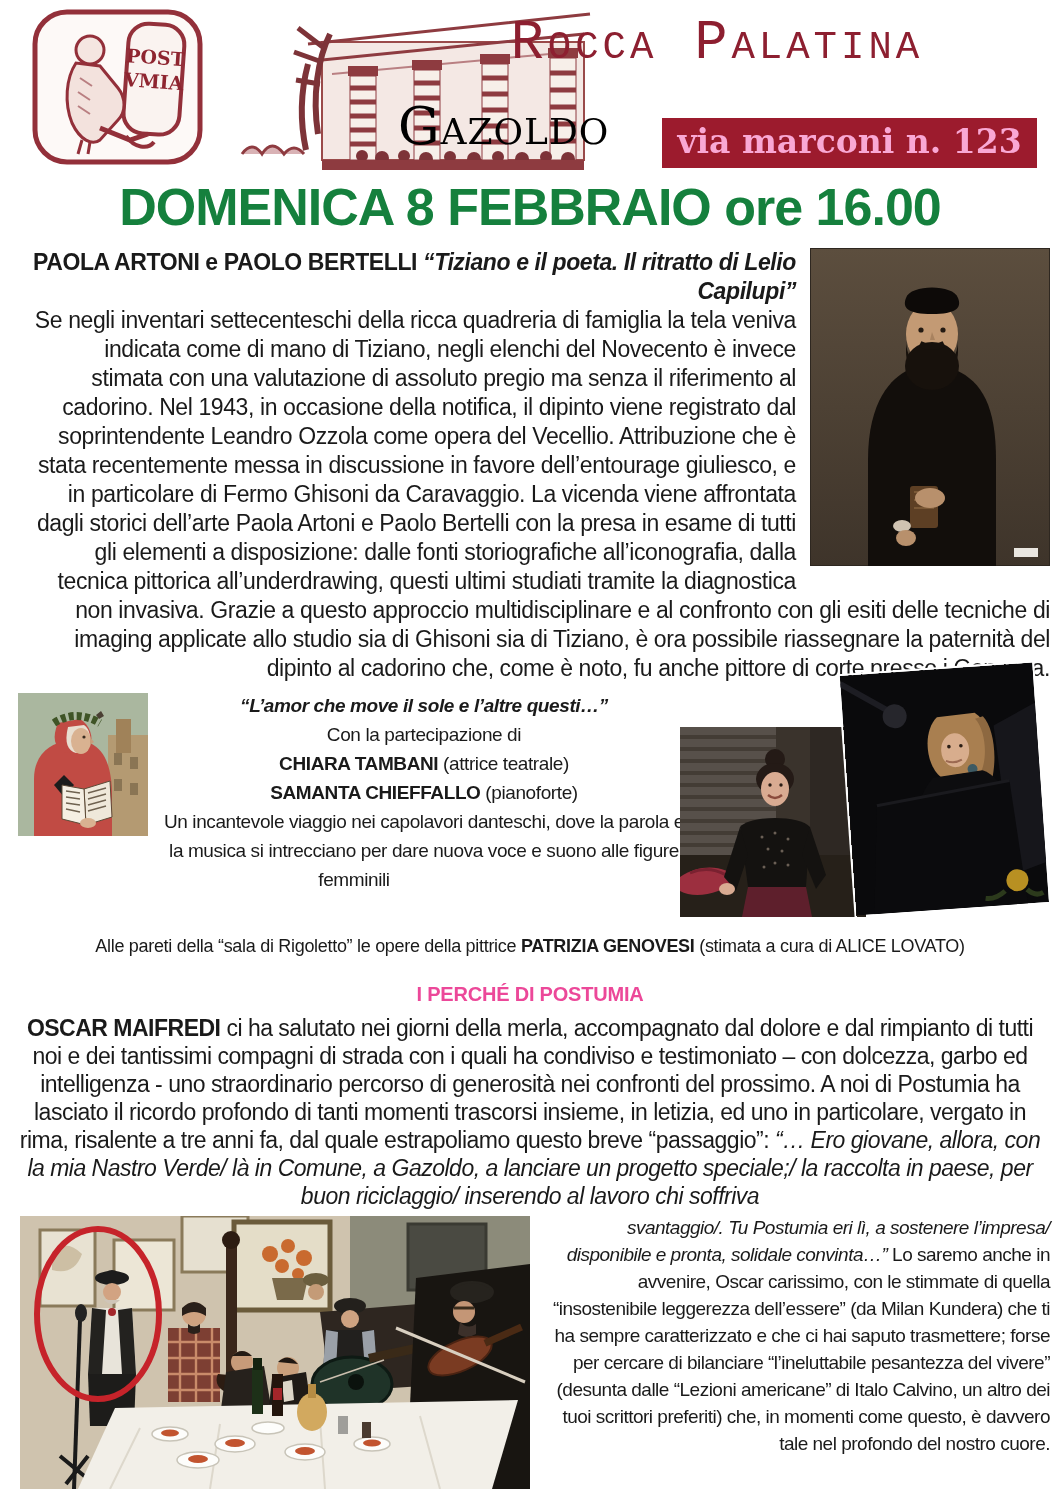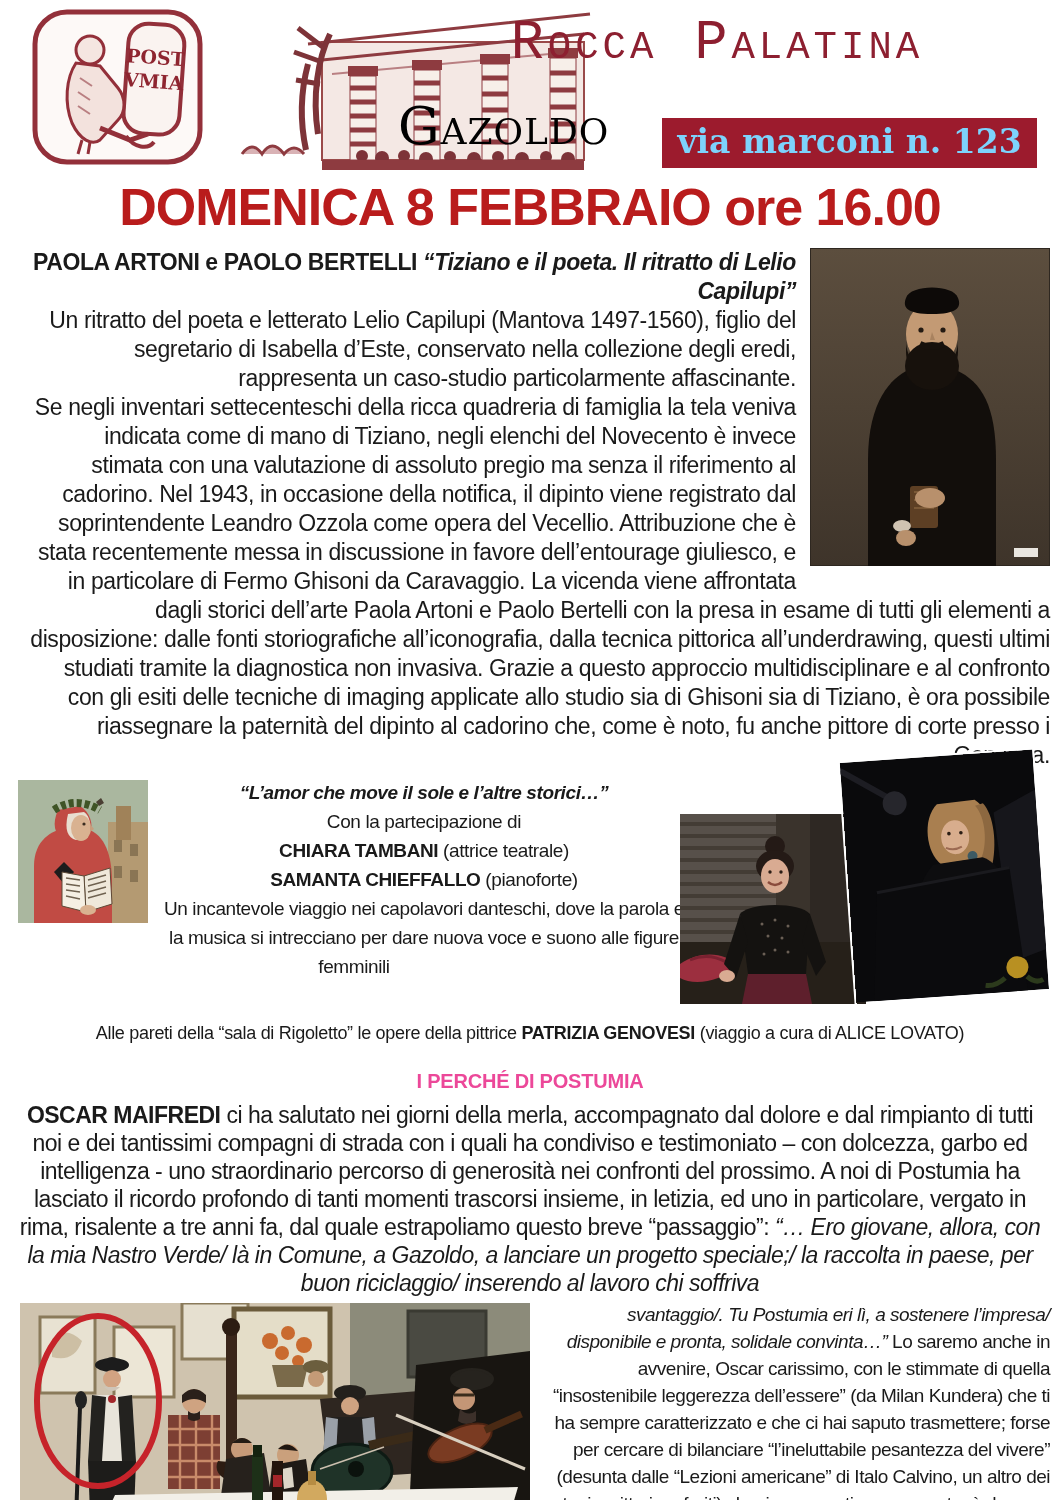--- a/index.html
+++ b/index.html
@@ -10,26 +10,26 @@
   .header{position:relative;height:172px;}
   .stamp{position:absolute;left:30px;top:8px;}
   .sketch{position:absolute;left:212px;top:4px;}
   .main-title{position:absolute;left:432px;top:14px;width:570px;text-align:center;
       font-family:Liberation Mono, monospace;font-variant:small-caps;
       font-size:55px;letter-spacing:4px;color:#8d1f30;line-height:1.1;}
   .town{position:absolute;left:398px;top:98px;
       font-family:"DejaVu Serif","Liberation Serif",serif;font-variant:small-caps;
       font-size:52px;letter-spacing:1px;color:#000000;line-height:1.1;}
   .addr-box{position:absolute;left:662px;top:118px;width:375px;height:50px;background:#9c1b2d;
-      color:#7dd3fc;font-family:"DejaVu Serif","Liberation Serif",serif;font-weight:bold;
+      color:#f9a8d4;font-family:"DejaVu Serif","Liberation Serif",serif;font-weight:bold;
       font-size:33px;text-align:center;line-height:48px;}
 
   
   .banner{margin-top:6px;text-align:center;font-weight:bold;font-size:52px;
-      letter-spacing:-1px;color:#b91c1c;line-height:1.15;}
+      letter-spacing:-1px;color:#15803d;line-height:1.15;}
 
   
   .titian{margin:10px 10px 0 30px;text-align:right;font-size:23px;line-height:29px;letter-spacing:-0.4px;}
   .portrait-wrap{float:right;width:240px;height:318px;margin:0 0 8px 14px;}
   .bold{font-weight:bold;}
   .bi{font-weight:bold;font-style:italic;}
   .it{font-style:italic;}
 
   
   .dante-wrap{position:relative;margin-top:8px;min-height:228px;clear:both;}
@@ -146,21 +146,20 @@
         <path d="M104 244 h20 M104 252 h20 M104 260 h20" stroke="#7a5836" stroke-width="2"></path>
         <ellipse cx="120" cy="250" rx="15" ry="10" fill="#b8906c"></ellipse>
         <ellipse cx="92" cy="278" rx="9" ry="6" fill="#cfc3b2"></ellipse>
         <ellipse cx="96" cy="290" rx="10" ry="8" fill="#b8906c"></ellipse>
         <rect x="204" y="300" width="24" height="9" fill="#e9e6e0"></rect>
       </svg>
     </div>
     <div>
       <span class="bold">PAOLA ARTONI e PAOLO BERTELLI </span><span class="bi">“Tiziano e il poeta. Il ritratto di Lelio Capilupi”</span>
     </div>
-    <div>Un ritratto del poeta e letterato Lelio Capilupi (Mantova 1497-1560), figlio del segretario di Isabella d’Este, conservato nella collezione degli eredi, rappresenta un caso-studio particolarmente affascinante.</div>
     <div>Se negli inventari settecenteschi della ricca quadreria di famiglia la tela veniva indicata come di mano di Tiziano, negli elenchi del Novecento è invece stimata con una valutazione di assoluto pregio ma senza il riferimento al cadorino. Nel 1943, in occasione della notifica, il dipinto viene registrato dal soprintendente Leandro Ozzola come opera del Vecellio. Attribuzione che è stata recentemente messa in discussione in favore dell’entourage giuliesco, e in particolare di Fermo Ghisoni da Caravaggio. La vicenda viene affrontata dagli storici dell’arte Paola Artoni e Paolo Bertelli con la presa in esame di tutti gli elementi a disposizione: dalle fonti storiografiche all’iconografia, dalla tecnica pittorica all’underdrawing, questi ultimi studiati tramite la diagnostica non invasiva. Grazie a questo approccio multidisciplinare e al confronto con gli esiti delle tecniche di imaging applicate allo studio sia di Ghisoni sia di Tiziano, è ora possibile riassegnare la paternità del dipinto al cadorino che, come è noto, fu anche pittore di corte presso i Gonzaga.</div>
   </div>
 
   <div class="dante-wrap">
     <div class="dante-col">
       <div class="dante-img">
         <svg width="130" height="143" viewBox="0 0 130 143">
           <rect width="130" height="143" fill="#aab79f"></rect>
           <rect x="90" y="42" width="40" height="101" fill="#b49a72"></rect>
           <rect x="98" y="26" width="15" height="34" fill="#a08259"></rect>
@@ -176,21 +175,21 @@
           <ellipse cx="63" cy="48" rx="10" ry="13" fill="#d9b291"></ellipse>
           <path d="M72 44 l4 5 l-4 3" fill="#c79d7c"></path>
           <circle cx="66" cy="44" r="1.6" fill="#3a2c20"></circle>
           <polygon points="46,82 56,92 46,104 36,92" fill="#1c1c1c"></polygon>
           <path d="M66 96 L92 88 L94 124 L68 132 Z" fill="#efe8da" stroke="#5c4a36"></path>
           <path d="M66 96 L44 92 L44 126 L68 132 Z" fill="#f5efe3" stroke="#5c4a36"></path>
           <path d="M70 100 l18 -5 M70 106 l18 -5 M70 112 l18 -5 M70 118 l18 -5 M48 98 l14 2 M48 104 l14 2 M48 110 l14 2 M48 116 l14 3" stroke="#6f6250" stroke-width="1.4"></path>
           <ellipse cx="70" cy="130" rx="8" ry="5" fill="#d9b291"></ellipse>
         </svg>
       </div>
-      <div class="bi">“L’amor che move il sole e l’altre storici…”</div>
+      <div class="bi">“L’amor che move il sole e l’altre questi…”</div>
       <div>Con la partecipazione di</div>
       <div>
         <span class="bold">CHIARA TAMBANI</span><span> (attrice teatrale)</span>
       </div>
       <div>
         <span class="bold">SAMANTA CHIEFFALLO</span><span> (pianoforte)</span>
       </div>
       <div>Un incantevole viaggio nei capolavori danteschi, dove la parola e la musica si intrecciano per dare nuova voce e suono alle figure femminili</div>
     </div>
 
@@ -243,21 +242,21 @@
         <path d="M86 108 C76 118 70 130 70 142 L160 138 C156 120 146 108 136 104 Z" fill="#0d0d0f"></path>
         <polygon points="28,132 162,116 172,240 18,240" fill="#0b0b0d"></polygon>
         <path d="M28 132 L162 116" stroke="#1a1a1e" stroke-width="3"></path>
         <circle cx="163" cy="216" r="11" fill="#b89022"></circle>
         <path d="M150 226 q-10 8 -20 6 M172 226 q8 8 16 4" stroke="#2c3a1c" stroke-width="5" fill="none"></path>
       </svg>
     </div>
   </div>
 
   <div class="rigoletto">
-    <span>Alle pareti della “sala di Rigoletto” le opere della pittrice </span><span class="bold">PATRIZIA GENOVESI</span><span> (viaggio a cura di ALICE LOVATO)</span>
+    <span>Alle pareti della “sala di Rigoletto” le opere della pittrice </span><span class="bold">PATRIZIA GENOVESI</span><span> (stimata a cura di ALICE LOVATO)</span>
   </div>
 
   <div class="perche">I PERCHÉ DI POSTUMIA</div>
 
   <div class="postumia-a">
     <span class="bold">OSCAR MAIFREDI</span><span> ci ha salutato nei giorni della merla, accompagnato dal dolore e dal rimpianto di tutti noi e dei tantissimi compagni di strada con i quali ha condiviso e testimoniato – con dolcezza, garbo ed intelligenza - uno straordinario percorso di generosità nei confronti del prossimo. A noi di Postumia ha lasciato il ricordo profondo di tanti momenti trascorsi insieme, in letizia, ed uno in particolare, vergato in rima, risalente a tre anni fa, dal quale estrapoliamo questo breve “passaggio”: </span><span class="it">“… Ero giovane, allora, con la mia Nastro Verde/ là in Comune, a Gazoldo, a lanciare un progetto speciale;/ la raccolta in paese, per buon riciclaggio/ inserendo al lavoro chi soffriva</span>
   </div>
 
   <div class="postumia-b">
     <div class="group-wrap">

